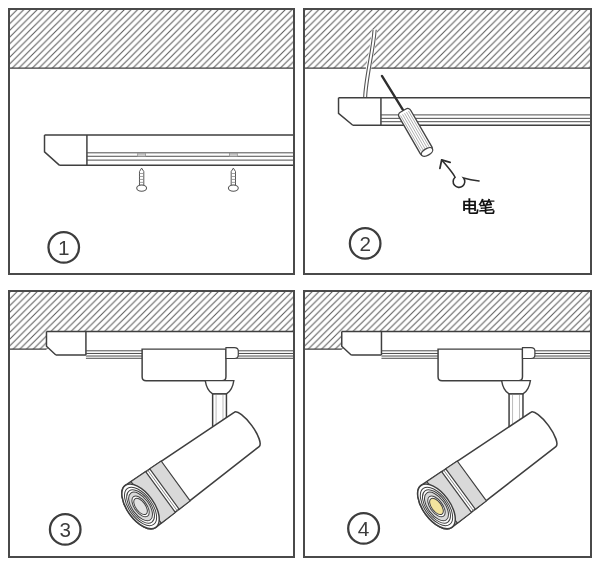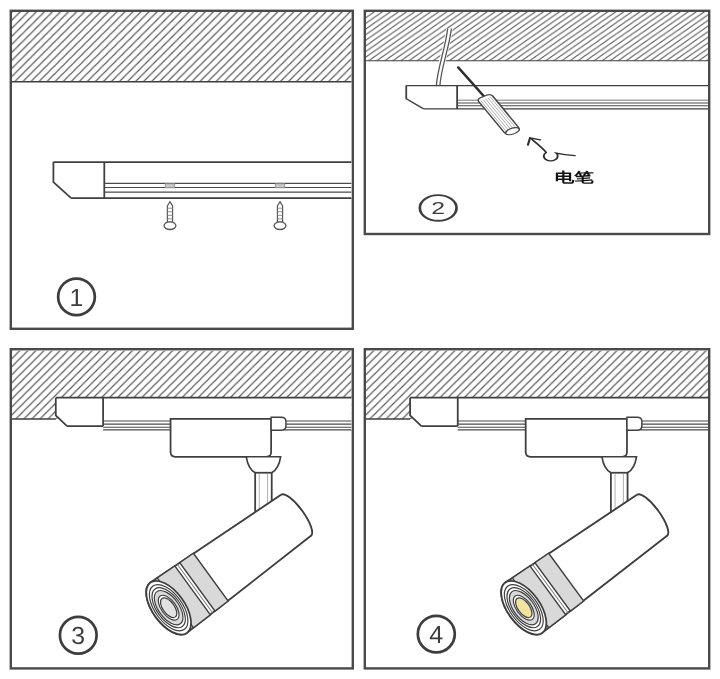--- a/index.html
+++ b/index.html
@@ -10,21 +10,21 @@
     font-family:"Liberation Sans", sans-serif;
   }
   .panel{
     position:absolute;
     border:2px solid #4a4a4a;
     background:#ffffff;
     box-sizing:border-box;
   }
   .panel svg{display:block;width:100%;height:100%;}
   #p1{left:8px;top:8px;width:287px;height:267px;}
-  #p2{left:303px;top:8px;width:289px;height:188px;}
+  #p2{left:303px;top:8px;width:289px;height:267px;}
   #p3{left:8px;top:290px;width:287px;height:268px;}
   #p4{left:303px;top:290px;width:289px;height:268px;}
   .badge-digit{font-size:21px;fill:#3d3d3d;}
   .penlabel{font-size:16.5px;font-weight:bold;fill:#111111;}
 </style>
 </head>
 <body>
 
 <svg width="0" height="0" style="position:absolute" aria-hidden="true">
   <defs>

